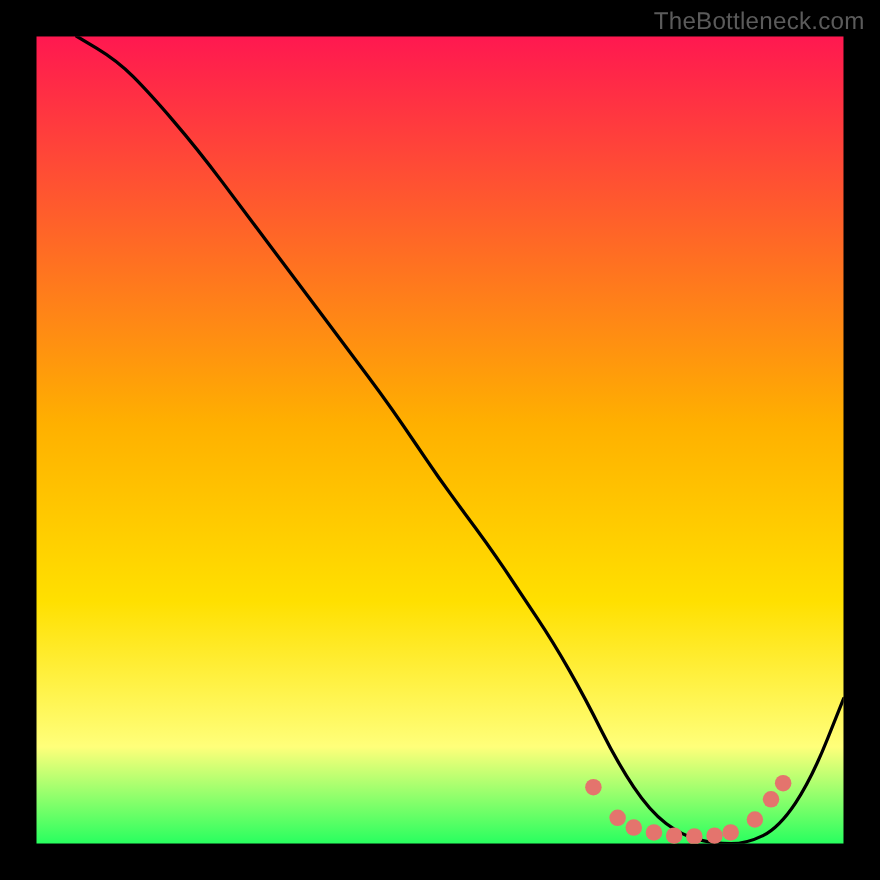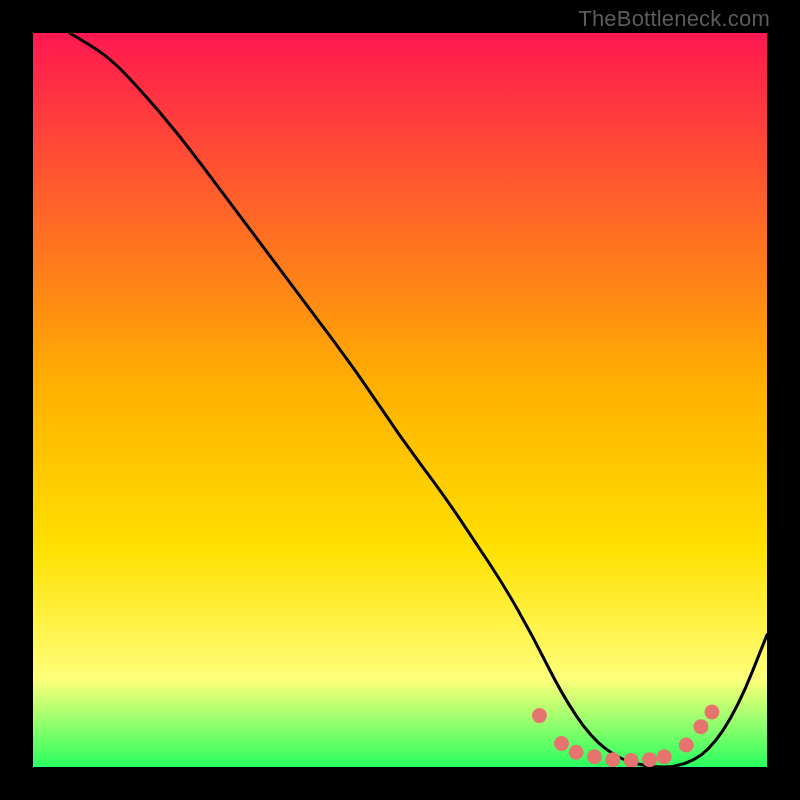--- a/index.html
+++ b/index.html
@@ -21,21 +21,21 @@
   .plot {
     position: absolute;
     left: 33px;
     top: 33px;
     width: 734px;
     height: 734px;
   }
   .watermark {
     position: absolute;
     top: 6px;
-    right: 30px;
+    right: 14px;
     font-family: Arial, Helvetica, sans-serif;
     font-size: 22px;
     font-weight: 500;
     color: #5b5b5b;
     letter-spacing: 0.2px;
   }
   svg { display: block; }
 </style>
 </head>
 <body>

